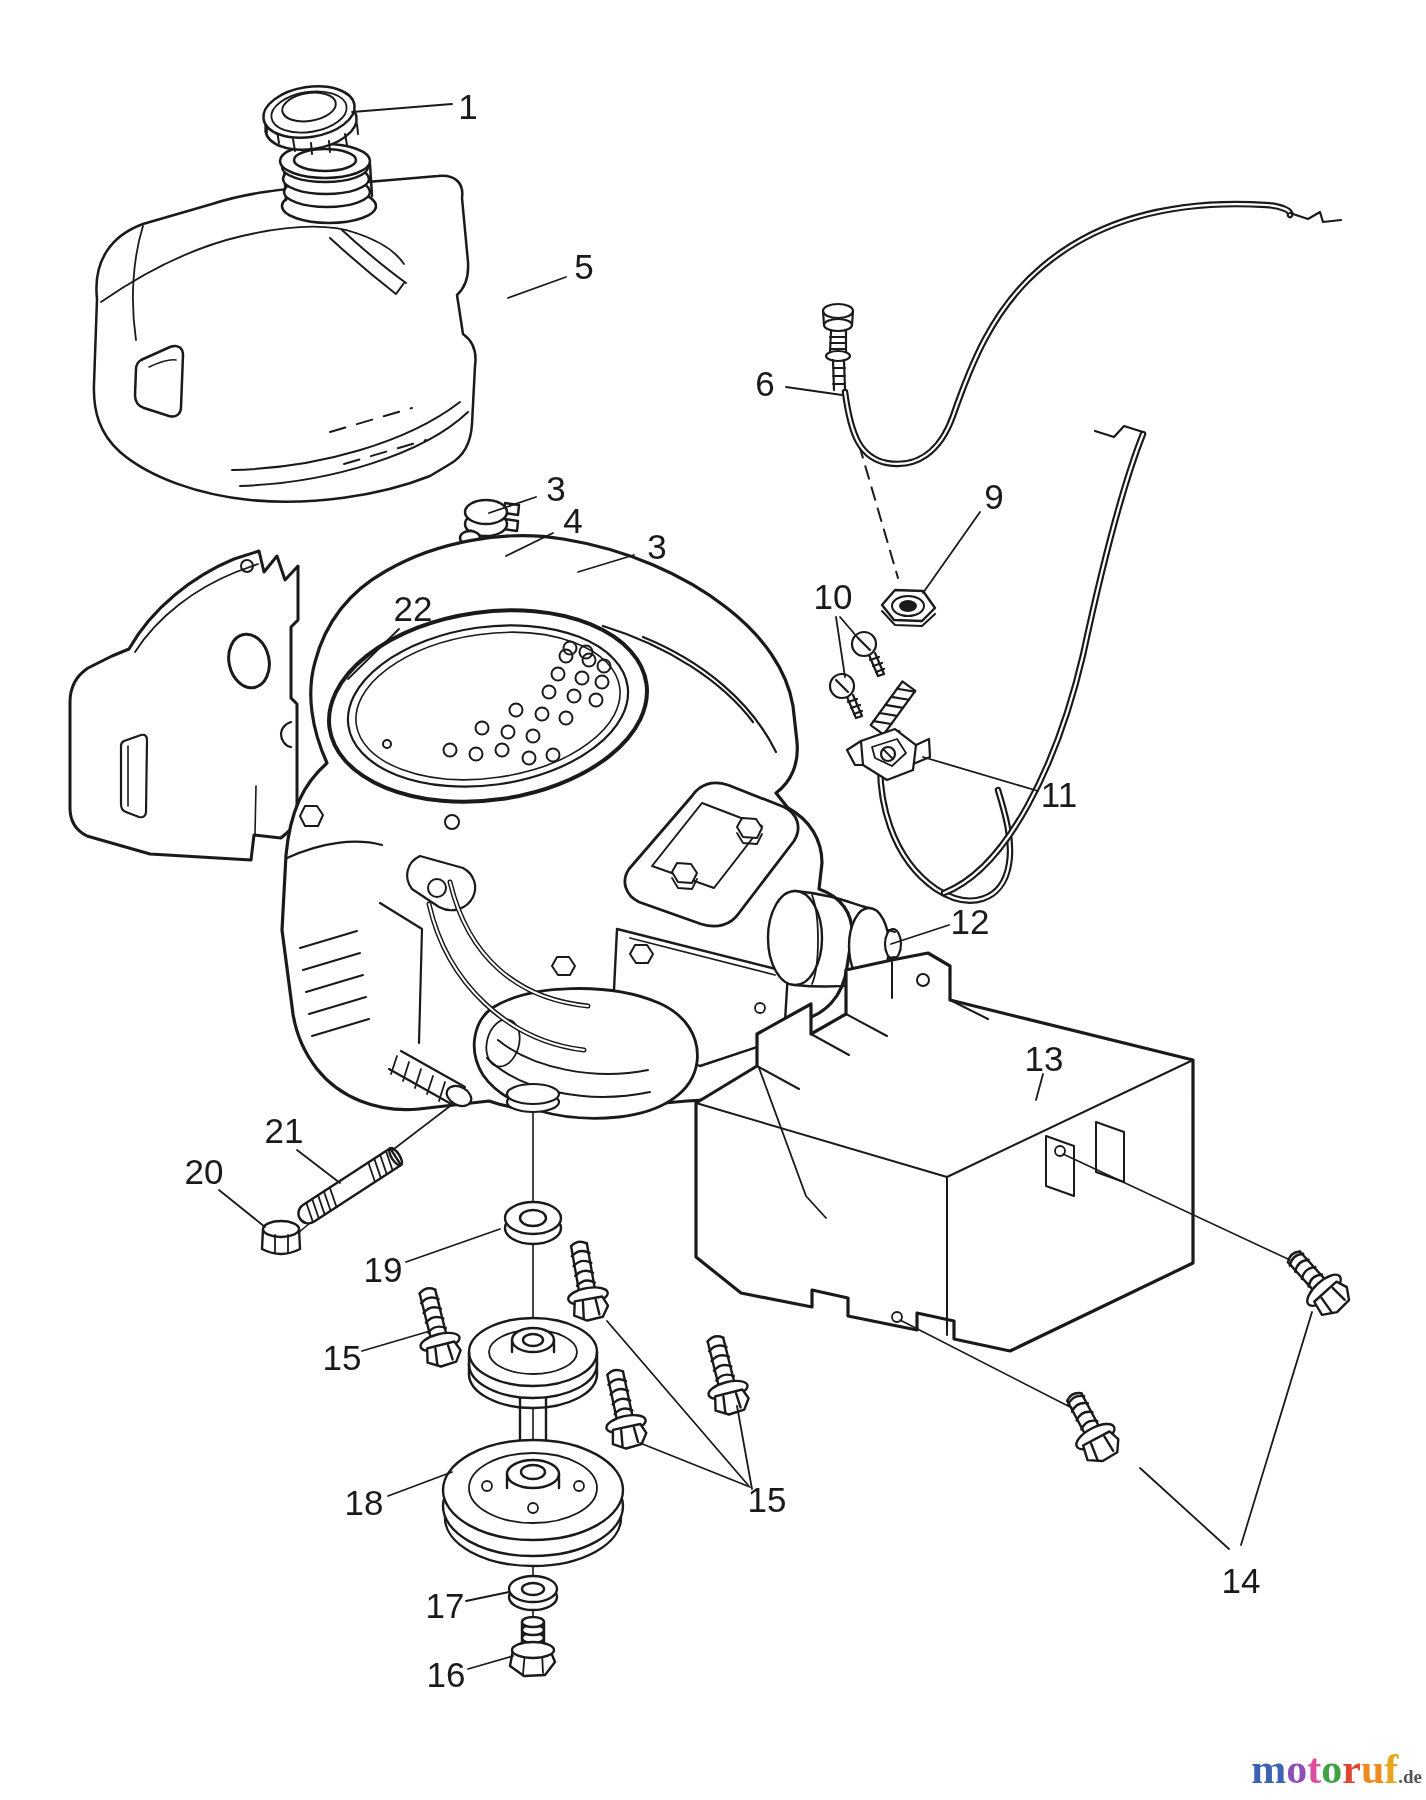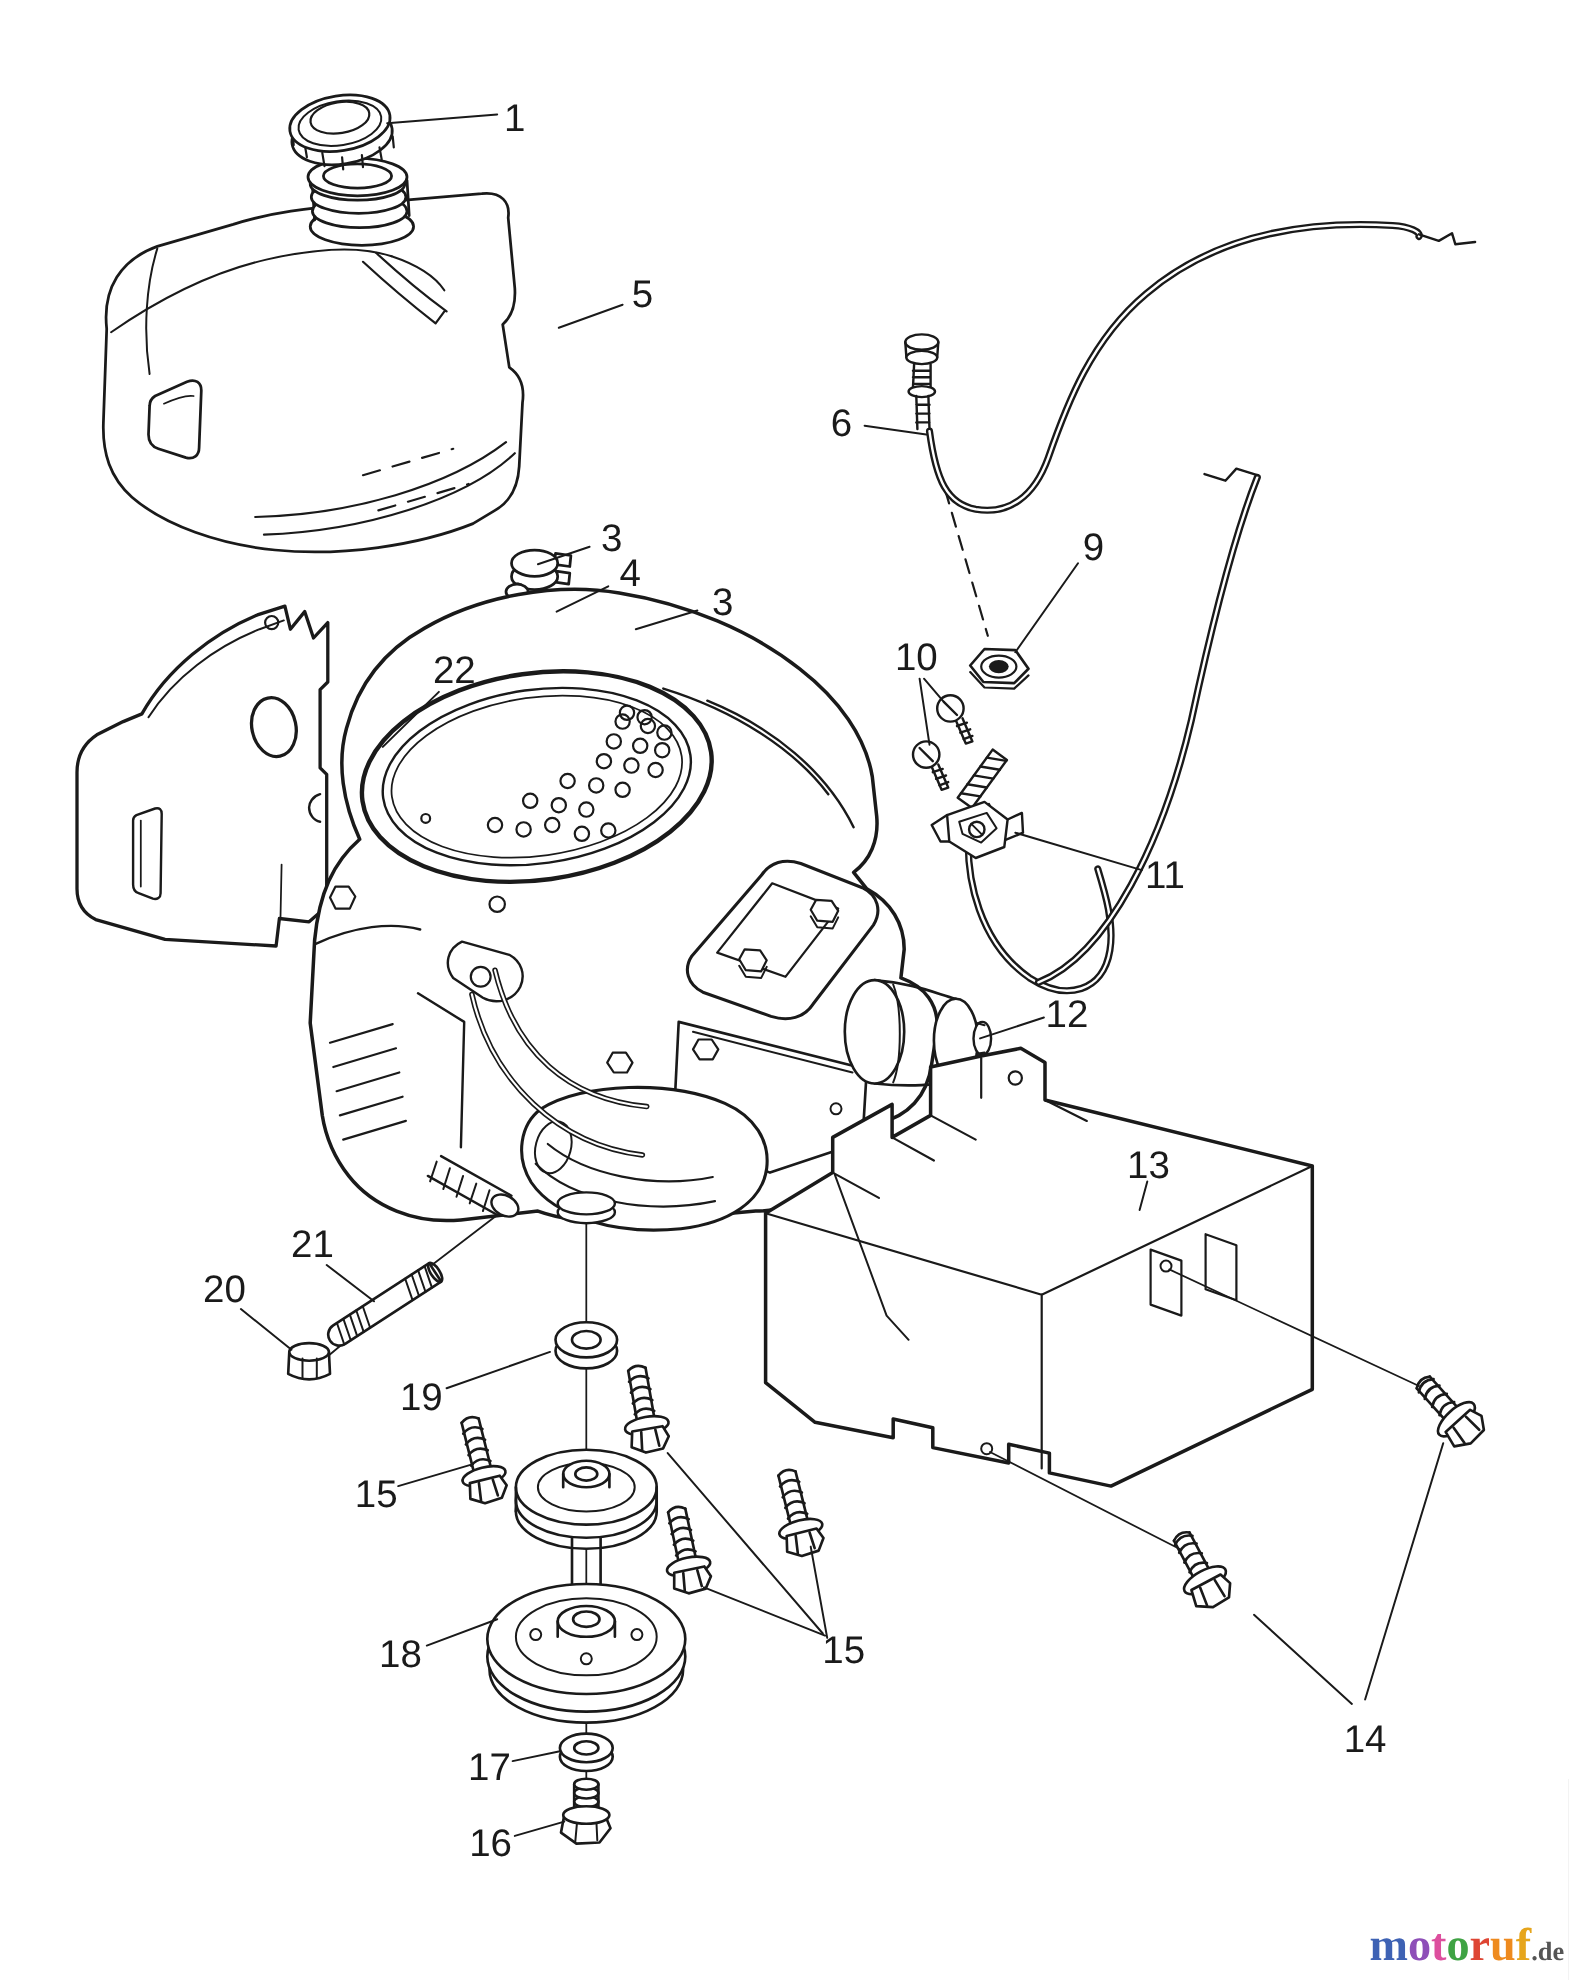--- a/index.html
+++ b/index.html
@@ -2,21 +2,21 @@
 <html><head>
 <meta charset="utf-8">
 <style>
   html,body{margin:0;padding:0;background:#e9e9e9;}
   .canvas{position:relative;width:1426px;height:1800px;background:#ffffff;overflow:hidden;
           font-family:"Liberation Sans",sans-serif;}
   .canvas svg{position:absolute;left:0;top:0;}
   .logo{position:absolute;left:1240px;top:1748px;width:182px;text-align:right;
         font-family:"Liberation Serif",serif;font-weight:bold;font-size:42px;line-height:1;
         white-space:nowrap;}
-  .logo .suffix{font-size:24px;font-weight:bold;}
+  .logo .suffix{font-size:19px;font-weight:bold;}
   .callout-text{font-family:"Liberation Sans",sans-serif;font-size:35px;fill:#1a1a1a;}
 </style>
 </head>
 <body>
 
 <div class="canvas">
 
 <svg width="1426" height="1800" viewBox="0 0 1426 1800">
 <defs>
   <g id="screw15" stroke="#1a1a1a" fill="none" stroke-width="2.4" stroke-linecap="round" stroke-linejoin="round">

